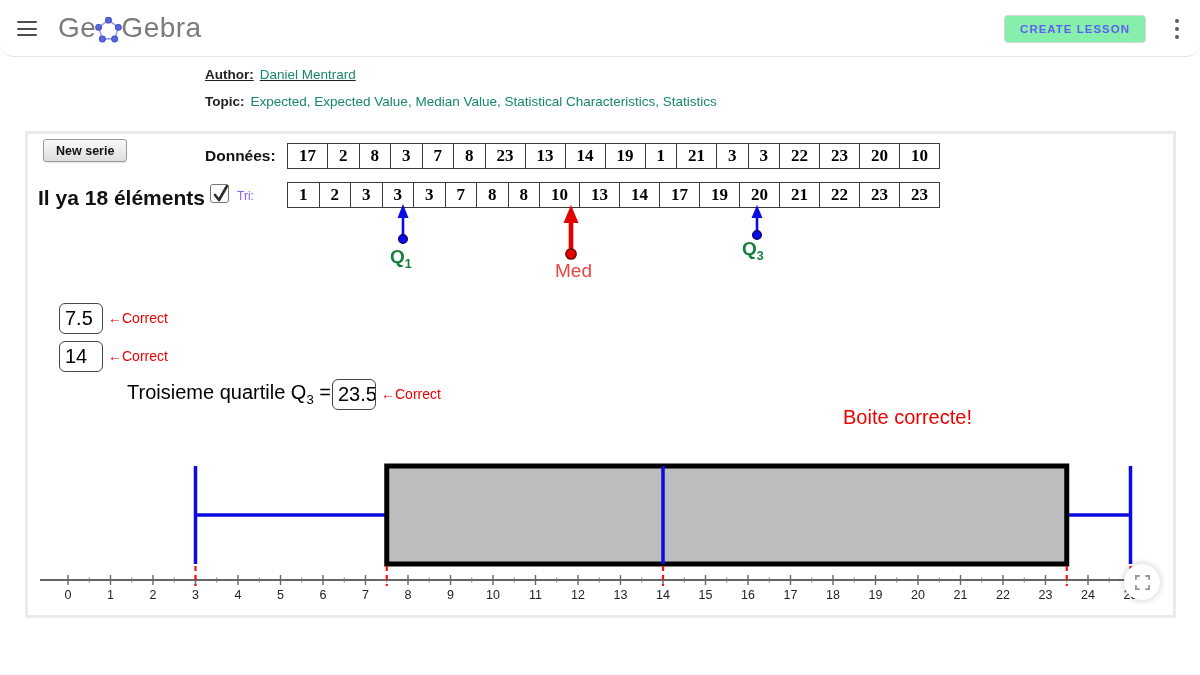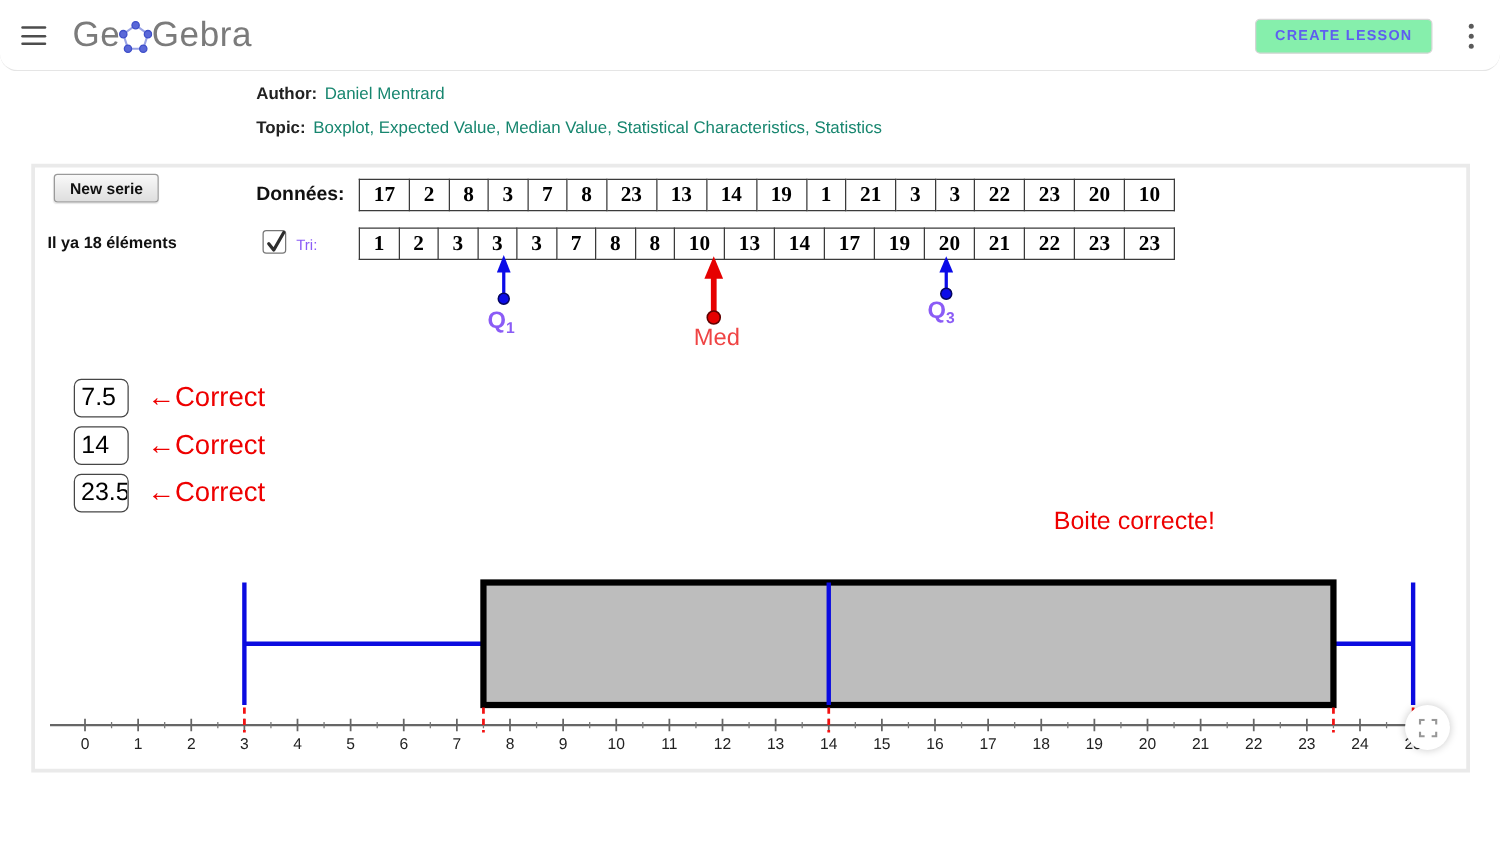--- a/index.html
+++ b/index.html
@@ -17,58 +17,58 @@
   .create-lesson-btn {
     position:absolute; right:54px; top:15px; height:28px; padding:0 15px;
     border:1px solid #d5d5d5; border-radius:4px; background:#86efac;
     color:#5e5ef0; font-size:11.5px; font-weight:bold; letter-spacing:1px;
     display:flex; align-items:center; cursor:pointer; font-family:"Liberation Sans",sans-serif;
   }
   #kebab { position:absolute; right:20px; top:19px; width:6px; height:20px; display:flex; flex-direction:column; justify-content:space-between; align-items:center; cursor:pointer; }
   #kebab i { width:4px; height:4px; border-radius:50%; background:#5a5a5a; }
   
   .meta-line { position:absolute; left:205px; font-size:13.5px; color:#222; }
-  #author-line { top:67px; }
+  #author-line { top:67px;text-decoration:underline; }
   #topic-line { top:94px; }
   .meta-label { font-weight:bold; margin-right:6px; }
   .tlink { color:#17866f; cursor:pointer; }
   .comma { color:#17866f; }
   
   #applet { position:absolute; left:25px; top:131px; width:1151px; height:487px; border:3px solid #eaeaea; background:#fff; }
   #applet > * { position:absolute; }
   .gg-btn {
     left:15px; top:5px; height:23px; padding:0 12px;
     background:linear-gradient(#f9f9f9,#dedede); border:1px solid #9a9a9a; border-radius:3px;
     font-size:12.5px; font-weight:bold; color:#111; display:flex; align-items:center; cursor:pointer;
     box-shadow:0 1px 1px rgba(0,0,0,0.1); font-family:"Liberation Sans",sans-serif;
   }
-  #count-text { left:10px; top:52px; font-size:13px; font-weight:bold; }
+  #count-text { left:10px; top:52px; font-size:21px; font-weight:bold; }
   #donnees-label { left:177px; top:13px; font-size:15.5px; font-weight:bold; }
   table.data-row { border-collapse:collapse; background:#fff; }
   table.data-row td {
     border:1.5px solid #3b3b3b; padding:0 11px; line-height:24px; text-align:center;
     font-family:"Liberation Serif", serif; font-weight:700; font-size:17px; color:#000;
   }
   #donnees-table { left:259px; top:9px; }
   #tri-table { left:259px; top:48px; }
   #tri-checkbox { left:182px; top:50px; width:19px; height:19px; border:1.6px solid #767676; border-radius:3px; background:#fff; cursor:pointer; }
   #tri-checkbox svg { position:absolute; left:1px; top:-3px; overflow:visible; }
   #tri-label { left:209px; top:55px; font-size:12px; color:#8b5cf6; }
   .marker-label { font-size:19px; font-weight:600; }
   .marker-label sub, .qlabel sub { font-size:66%; }
-  .blue-txt { color:#8b5cf6; }
+  .blue-txt { color:#15803d; }
   .red-txt { color:#ef4444; }
   
   .qrow { left:30px; height:36px; display:flex; align-items:center; }
   .qlabel { width:273px; text-align:right; font-size:20px; color:#000; white-space:nowrap; }
   .qinput {
     width:44px; height:31px; margin-left:1px; border:1.6px solid #464646; border-radius:6px;
     font-size:20px; color:#000; padding:0 0 0 5px; font-family:"Liberation Sans",sans-serif; outline:none; background:#fff;
   }
-  .qfeedback { margin-left:15px; font-size:22px; font-weight:500; color:#ee0000; white-space:nowrap; }
+  .qfeedback { margin-left:5px; font-size:14px; font-weight:500; color:#ee0000; white-space:nowrap; }
   #box-message { left:815px; top:272px; font-size:20px; color:#ee0000; font-weight:500; }
   #boxplot-svg { left:0; top:318px; }
   #fullscreen-btn {
     left:1096px; top:430px; width:36px; height:36px; border-radius:50%;
     background:#fff; box-shadow:0 0 7px rgba(0,0,0,0.22); cursor:pointer;
     display:flex; align-items:center; justify-content:center; z-index:5;
   }
 </style>
 </head>
 <body>
@@ -98,21 +98,21 @@
         <i></i>
         <i></i>
         <i></i>
       </div>
   </div>
 
   <div class="meta-line" id="author-line">
     <span class="meta-label">Author:</span><span class="tlink">Daniel Mentrard</span>
   </div>
   <div class="meta-line" id="topic-line">
-    <span class="meta-label">Topic:</span><span><span class="tlink">Boxplot</span><span class="comma">, </span><span class="tlink">Expected Value</span><span class="comma">, </span><span class="tlink">Median Value</span><span class="comma">, </span><span class="tlink">Statistical Characteristics</span><span class="comma">, </span><span class="tlink">Statistics</span></span>
+    <span class="meta-label">Topic:</span><span><span class="tlink">Expected</span><span class="comma">, </span><span class="tlink">Expected Value</span><span class="comma">, </span><span class="tlink">Median Value</span><span class="comma">, </span><span class="tlink">Statistical Characteristics</span><span class="comma">, </span><span class="tlink">Statistics</span></span>
   </div>
 
   <div id="applet">
 
     <button class="gg-btn">New serie</button>
     <div id="count-text">Il ya 18 éléments</div>
 
     <div id="donnees-label">Données:</div>
     <table class="data-row" id="donnees-table">
         <tbody>
@@ -193,20 +193,21 @@
 
     <div class="qrow" style="top:166px">
       <input class="qinput" value="7.5" style="">
       <span class="qfeedback">←Correct</span>
     </div>
     <div class="qrow" style="top:204px">
       <input class="qinput" value="14" style="">
       <span class="qfeedback">←Correct</span>
     </div>
     <div class="qrow" style="top:242px">
+      <span class="qlabel"><span>Troisieme quartile Q</span><sub>3</sub><span> =</span></span>
       <input class="qinput" value="23.5" style="">
       <span class="qfeedback">←Correct</span>
     </div>
 
     <div id="box-message">Boite correcte!</div>
 
     <svg id="boxplot-svg" width="1145" height="163">
         <line x1="12" y1="128" x2="1129" y2="128" stroke="#666666" stroke-width="1.8"></line>
         <path d="M1121 122.5 L1130 128 L1121 133.5" fill="none" stroke="#666666" stroke-width="1.8"></path>
         <line x1="40" y1="123" x2="40" y2="133" stroke="#666666" stroke-width="1.4"></line>

